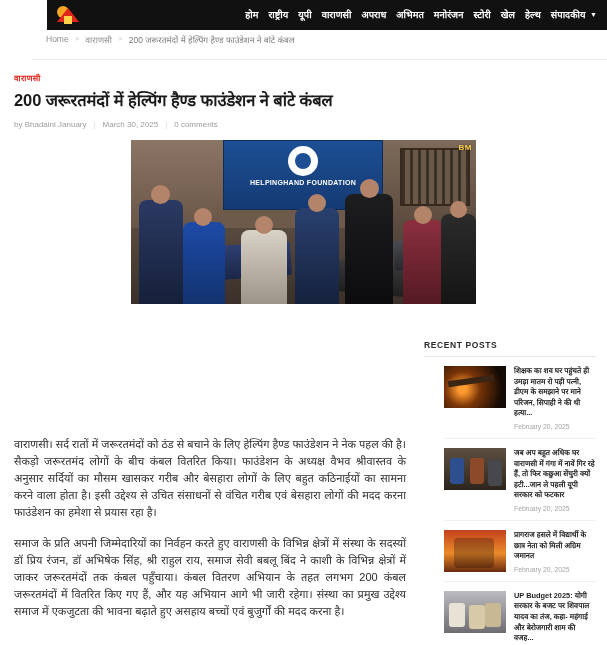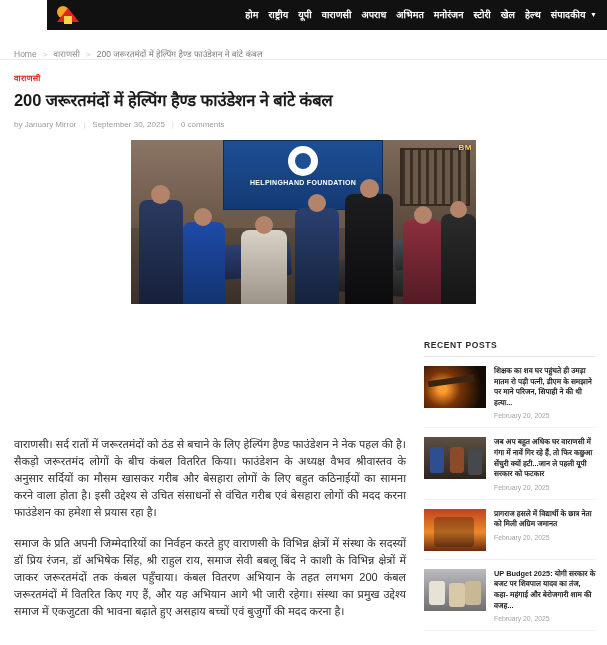--- a/index.html
+++ b/index.html
@@ -47,27 +47,28 @@
     font-size: 7px;
     margin-left: 2px;
     position: relative;
     top: -1px;
   }
 
   
   .breadcrumb {
     height: 26px;
     display: flex;
-    align-items: flex-end;
+    align-items: flex-start;
     gap: 6px;
     padding: 0 14px;
     border-bottom: 1px solid #ececec;
     font-size: 8.5px;
     color: #9a9a9a;
     margin-top: 4px;
+    margin-left: 32px;
   }
   .breadcrumb .crumb { color: #8d8d8d; cursor: pointer; }
   .breadcrumb .crumb.current { color: #7b7b7b; cursor: default; }
   .breadcrumb .sep { color: #c7c7c7; font-size: 8px; }
 
   
   .wrap {
     padding: 0 14px;
   }
   .cat-label {
@@ -191,20 +192,21 @@
     text-transform: uppercase;
     padding-bottom: 6px;
     border-bottom: 1px solid #e6e6e6;
   }
   .rp {
     display: flex;
     gap: 8px;
     padding: 9px 0 8px 0;
     border-bottom: 1px solid #f0f0f0;
     cursor: pointer;
+    margin-left: 20px;
   }
   .rp-thumb {
     flex: 0 0 auto;
     width: 62px; height: 42px;
     overflow: hidden;
     position: relative;
     background: #2a2a2a;
   }
   .rp-txt { flex: 1 1 auto; min-width: 0; }
   .rp-head {
@@ -278,23 +280,23 @@
   <span class="sep">&gt;</span>
   <span class="crumb">वाराणसी</span>
   <span class="sep">&gt;</span>
   <span class="crumb current">200 जरूरतमंदों में हेल्पिंग हैण्ड फाउंडेशन ने बांटे कंबल</span>
 </div>
 
 <div class="wrap">
   <div class="cat-label">वाराणसी</div>
   <h1 class="title">200 जरूरतमंदों में हेल्पिंग हैण्ड फाउंडेशन ने बांटे कंबल</h1>
   <div class="meta">
-    <span>by January Mirror</span>
+    <span>by Bhadaini January</span>
     <span class="divider">|</span>
-    <span>September 30, 2025</span>
+    <span>March 30, 2025</span>
     <span class="divider">|</span>
     <span>0 comments</span>
   </div>
 </div>
 
 <div class="hero">
   <div class="wallL"></div>
   <div class="wallR"></div>
   <div class="grill"></div>
   <div class="banner">

